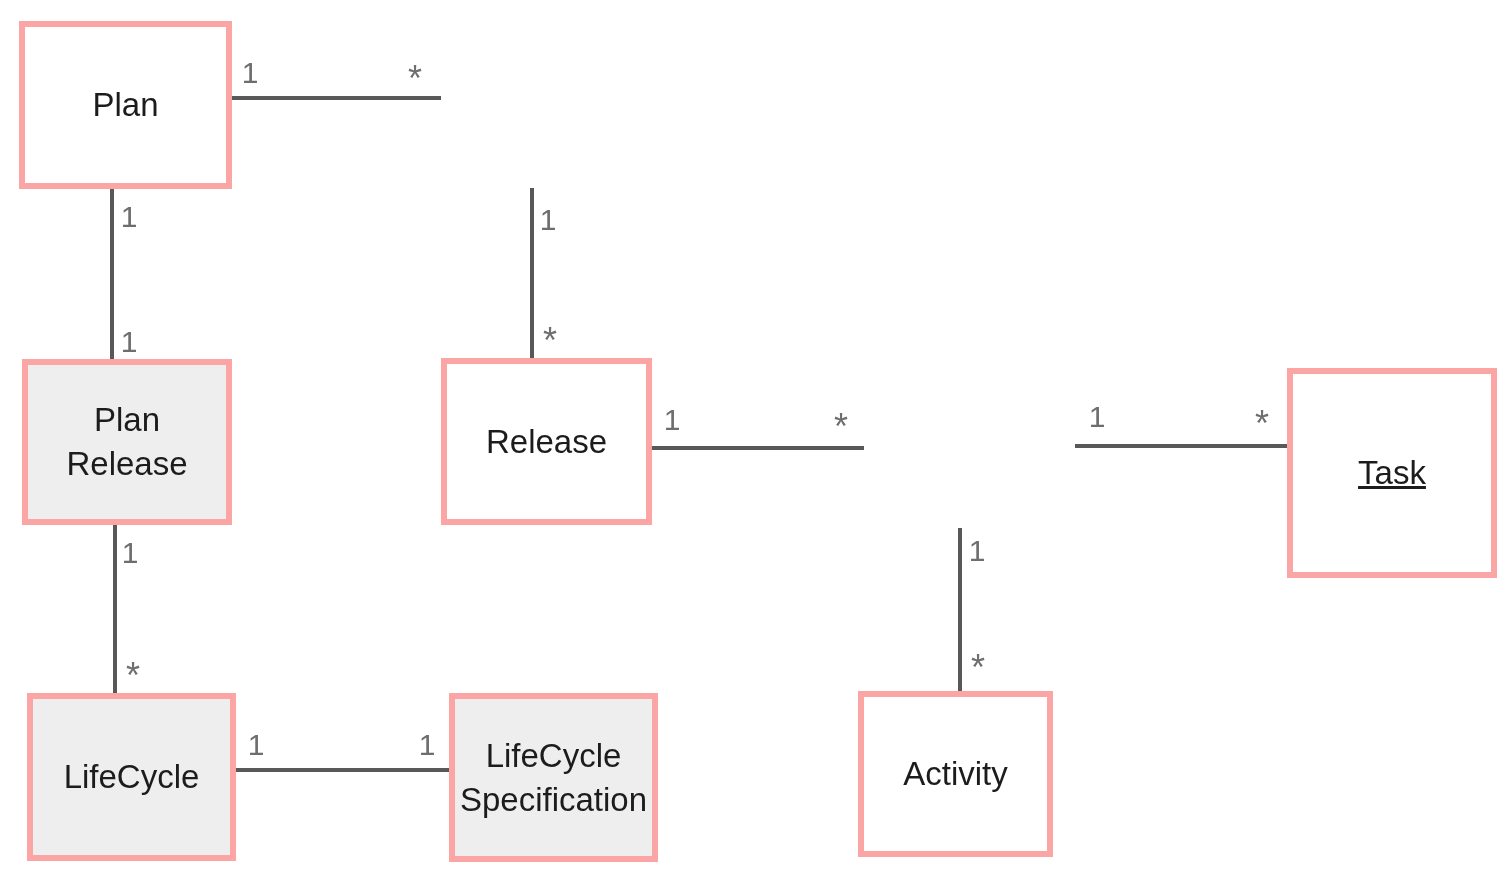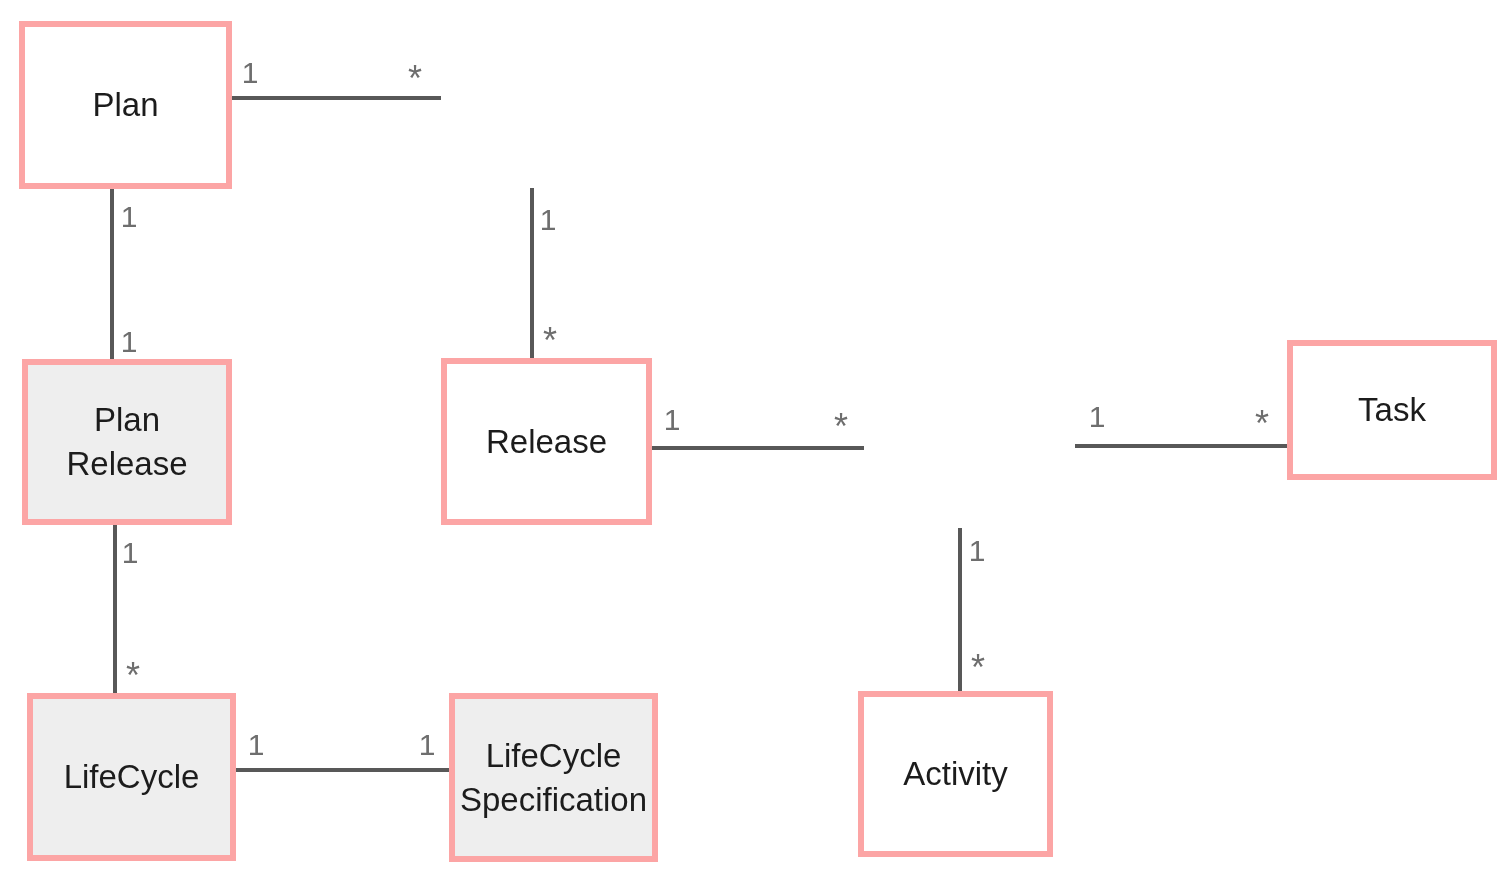--- a/index.html
+++ b/index.html
@@ -87,21 +87,21 @@
     <span class="entity-label">
         <div>Plan</div>
         <div>Release</div>
       </span>
   </div>
     <div class="entity white" style="left: 441px; top: 358px; width: 211px; height: 167px;">
     <span class="entity-label">
         <div>Release</div>
       </span>
   </div>
-    <div class="entity white" style="left: 1287px; top: 340px; width: 210px; height: 140px;">
+    <div class="entity white" style="left: 1287px; top: 368px; width: 210px; height: 210px; text-decoration: underline;">
     <span class="entity-label">
         <div>Task</div>
       </span>
   </div>
     <div class="entity gray" style="left: 27px; top: 693px; width: 209px; height: 168px;">
     <span class="entity-label">
         <div>LifeCycle</div>
       </span>
   </div>
     <div class="entity gray" style="left: 449px; top: 693px; width: 209px; height: 169px;">

